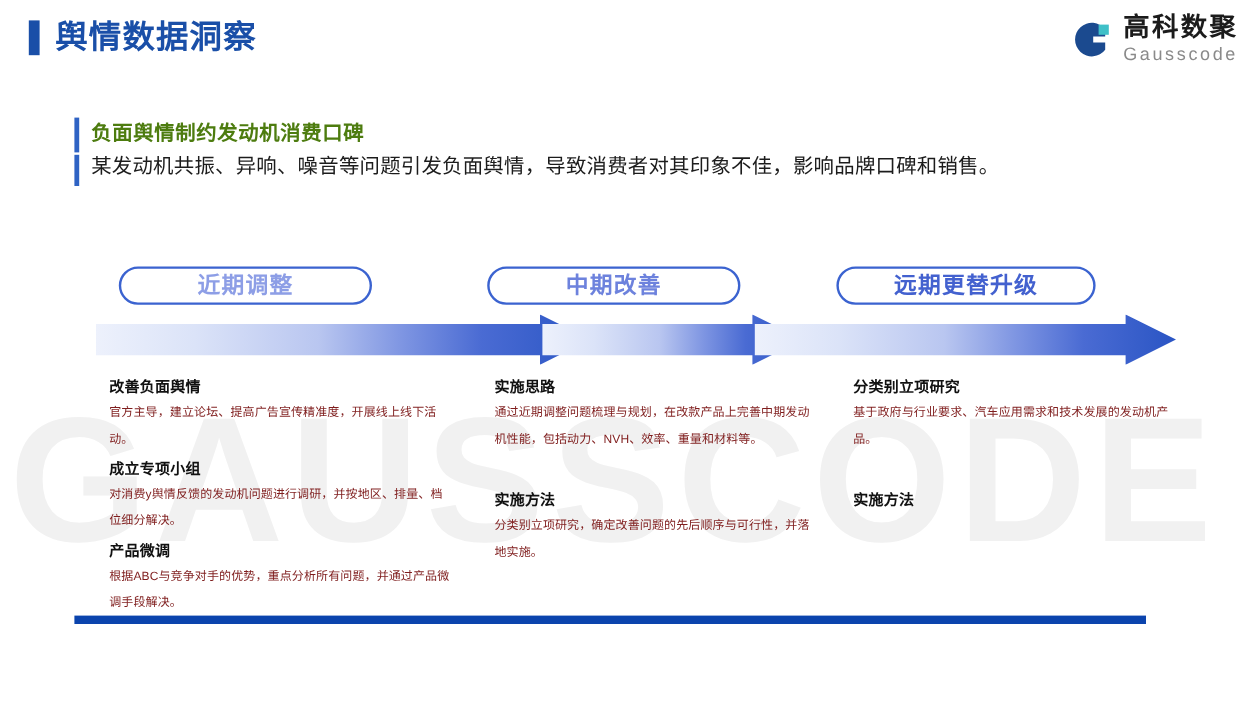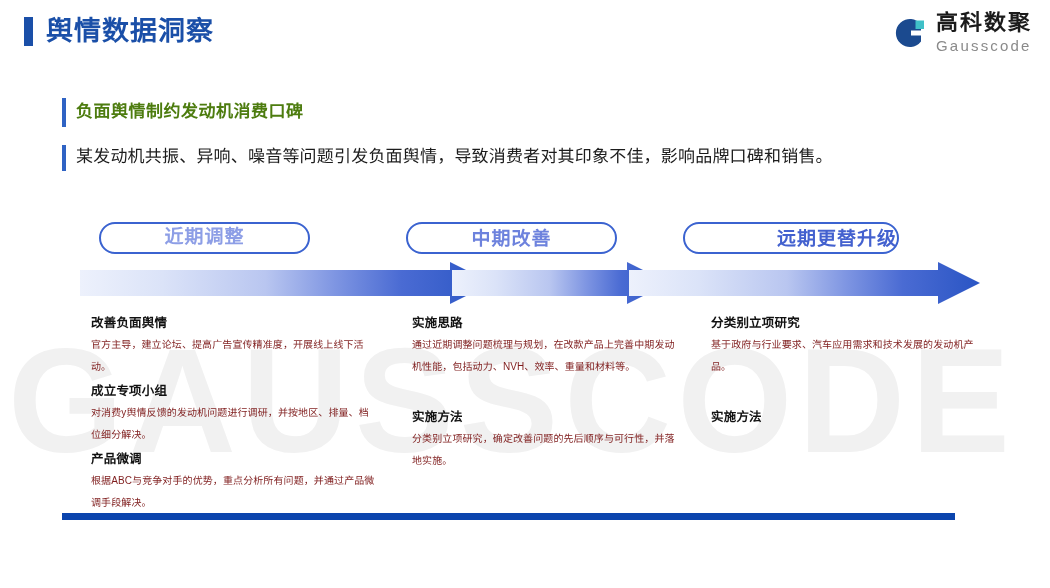--- a/index.html
+++ b/index.html
@@ -133,21 +133,21 @@
     font-size: 17px;
     font-weight: bold;
     color: #4d7c0f;
     line-height: 32px;
     letter-spacing: 0.5px;
     white-space: nowrap;
   }
   .subhead-row {
     position: relative;
     padding-left: 14px;
-    margin-top: 16px;
+    font-family: Liberation Mono, monospace;
   }
   .subhead-bar {
     position: absolute;
     left: 0;
     top: 1px;
     width: 4px;
     height: 26px;
     background: #2f63c4;
   }
   .subhead {
@@ -172,22 +172,22 @@
     box-sizing: border-box;
   }
   .pill span {
     font-size: 19px;
     font-weight: bold;
     letter-spacing: 1px;
     line-height: 1;
   }
   #pill-0 { left: 99px;  top: 222px; width: 211px; }
   #pill-1 { left: 406px; top: 222px; width: 211px; }
-  #pill-2 { left: 683px; top: 222px; width: 216px; justify-content: flex-end; }
-  #pill-0 span { color: #8d9ee6; font-family: Liberation Mono, monospace; }
+  #pill-2 { left: 697px; top: 222px; width: 216px; }
+  #pill-0 span { color: #8d9ee6; }
   #pill-1 span { color: #6d82dd; font-family: Liberation Serif, serif; }
   #pill-2 span { color: #4361cf; }
 
   
   .arrow-band {
     position: absolute;
     left: 80px;
     top: 262px;
     width: 900px;
     height: 42px;

